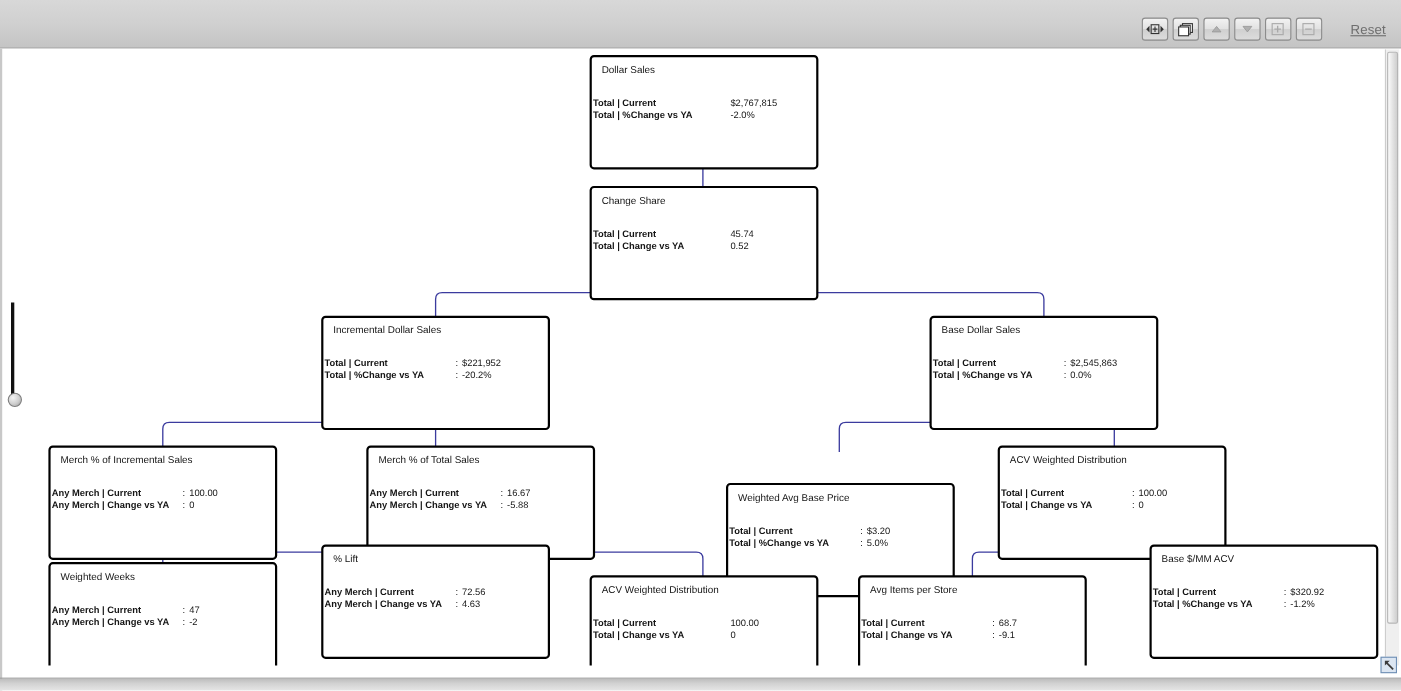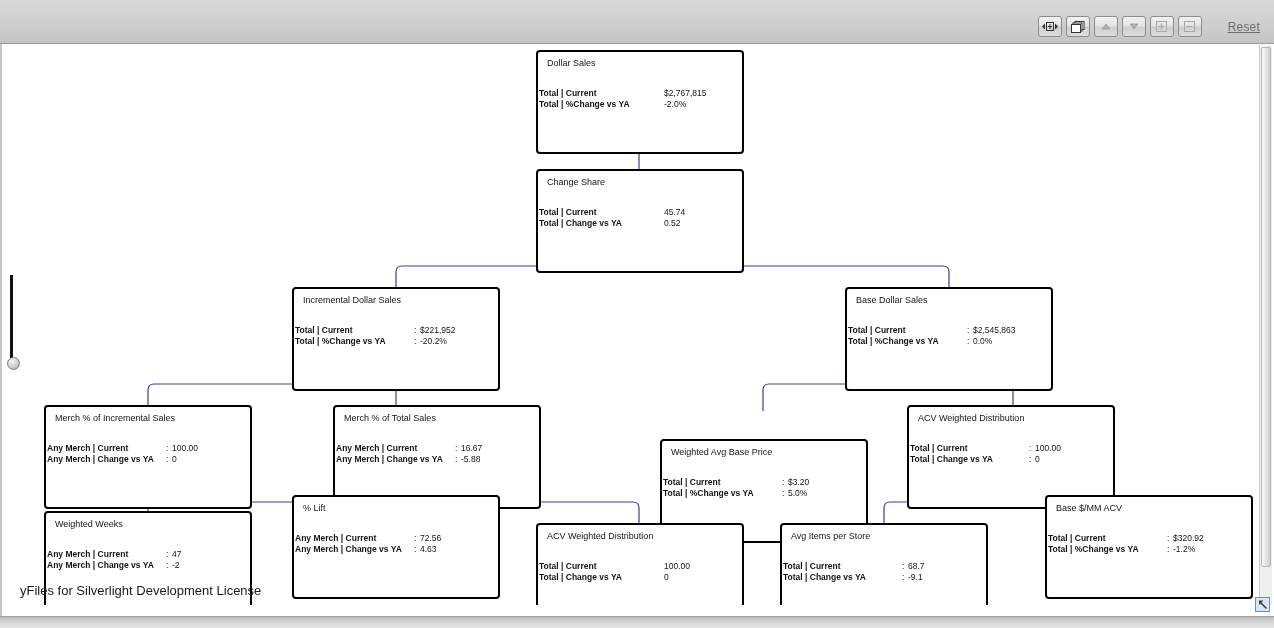--- a/index.html
+++ b/index.html
@@ -477,21 +477,20 @@
         <div class="row">
           <span class="row-label">Total | %Change vs YA</span>
           <span class="row-sep">:</span>
           <span class="row-value">-1.2%</span>
         </div>
       </div>
     </div>
 
   </div>
 
-  <div class="watermark">yFiles for Silverlight Development License</div>
 
   <div class="scroll-v">
     <div class="scroll-v-thumb"></div>
   </div>
 
   <div class="corner-btn">
     <svg width="11" height="11" viewBox="0 0 11 11">
       <path d="M9.5 9.5 L3.2 3.2" stroke="#3b3b3b" stroke-width="1.6"></path>
       <path d="M2 1.6 L2 6 L6.4 1.6 Z" fill="#3b3b3b"></path>
     </svg>

